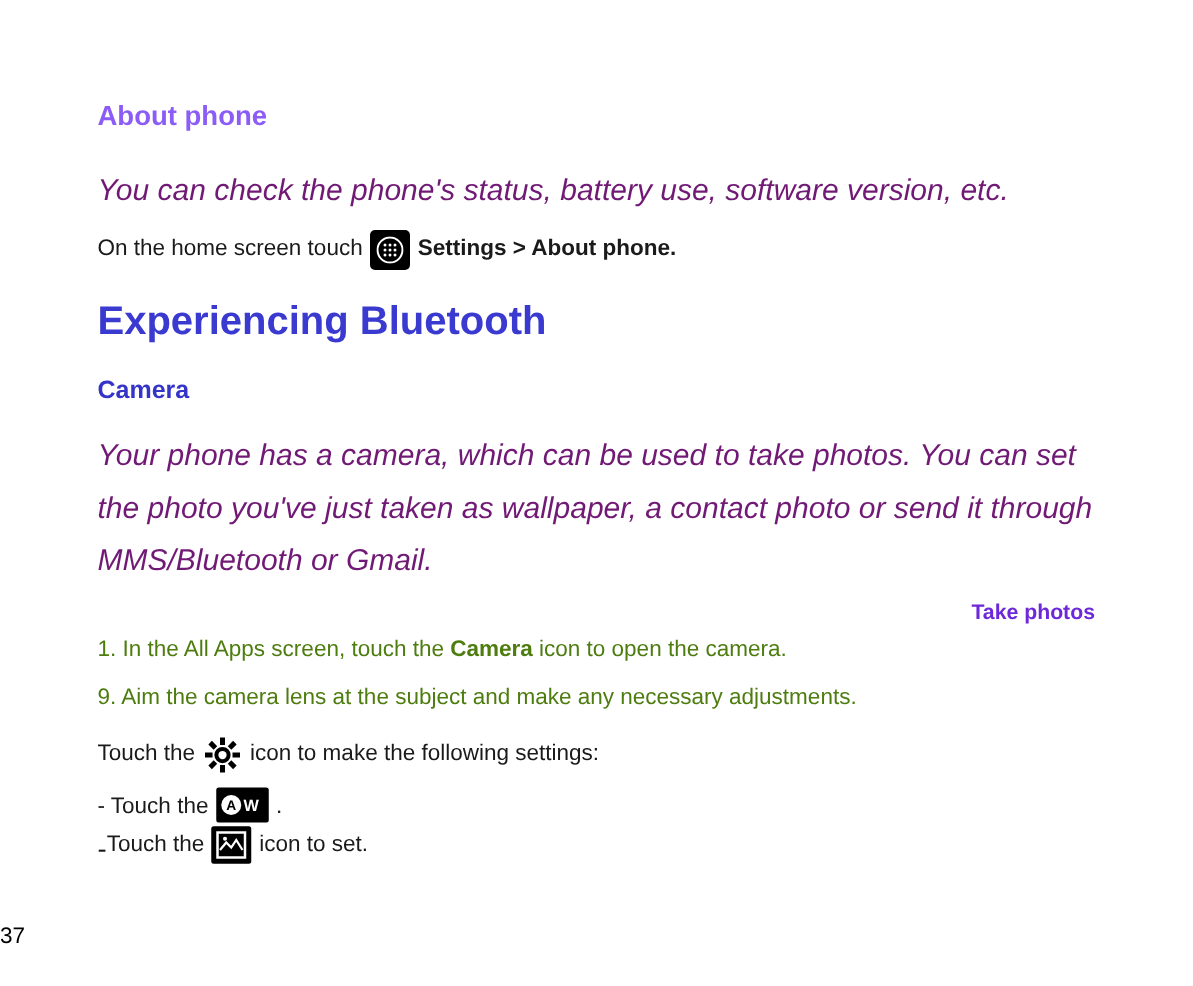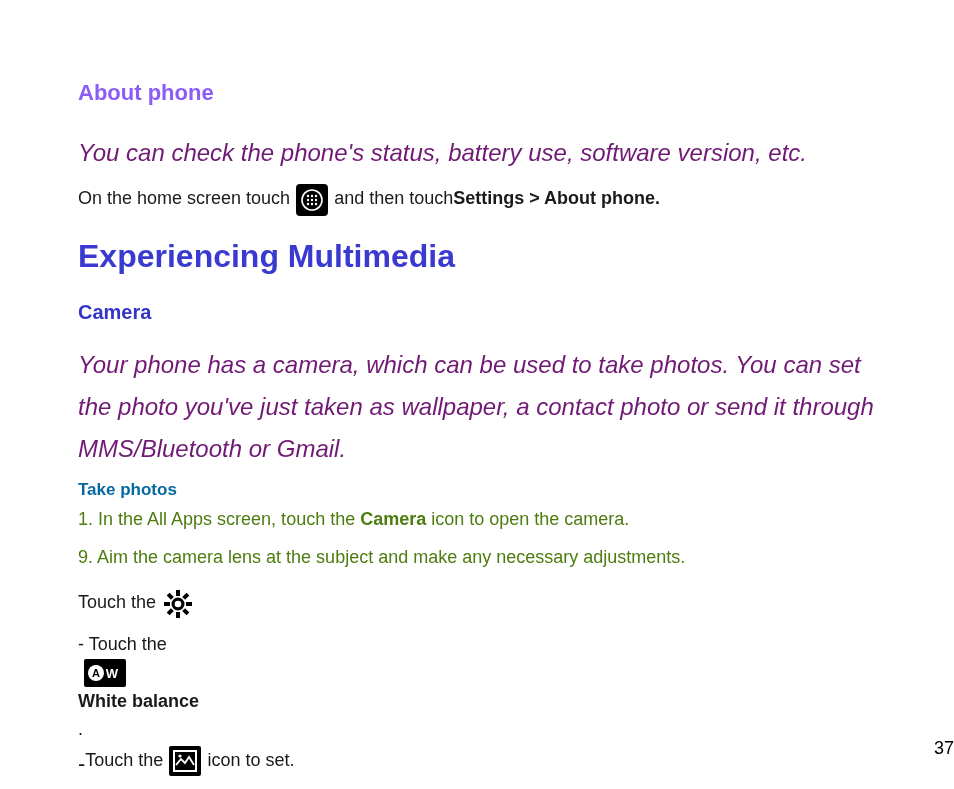--- a/index.html
+++ b/index.html
@@ -30,25 +30,26 @@
       margin-bottom: 26px;
     }
     .subsection-heading {
       color: #3434c8;
       font-size: 20px;
       font-weight: bold;
       margin-top: 8px;
       margin-bottom: 20px;
     }
     .mini-heading {
-      color: #0369a1;
+      color: #6d28d9;
       font-size: 17px;
       font-weight: bold;
       margin-top: 10px;
       margin-bottom: 6px;
+      text-align: right;
     }
     .body-text {
       font-size: 24px;
       color: #701a75;
       line-height: 1.75;
       margin-bottom: 10px;
       font-style: italic;
     }
     .inline-row {
       display: flex;
@@ -77,21 +78,21 @@
       flex-shrink: 0;
     }
     .icon-box svg {
       display: block;
     }
     .page-number {
       position: absolute;
       bottom: 30px;
       left: 0;
       width: 100%;
-      text-align: right;
+      text-align: left;
       font-size: 18px;
       color: #000;
     }
     .list-item {
       font-size: 18px;
       color: #4d7c0f;
       line-height: 1.55;
       margin-bottom: 10px;
     }
   </style>
@@ -111,25 +112,24 @@
       <circle cx="11" cy="7" r="1.2" fill="#ffffff"></circle>
       <circle cx="15" cy="7" r="1.2" fill="#ffffff"></circle>
       <circle cx="7" cy="11" r="1.2" fill="#ffffff"></circle>
       <circle cx="11" cy="11" r="1.2" fill="#ffffff"></circle>
       <circle cx="15" cy="11" r="1.2" fill="#ffffff"></circle>
       <circle cx="7" cy="15" r="1.2" fill="#ffffff"></circle>
       <circle cx="11" cy="15" r="1.2" fill="#ffffff"></circle>
       <circle cx="15" cy="15" r="1.2" fill="#ffffff"></circle>
     </svg>
   </span>
-  <span>and then touch </span>
   <span class="bold">Settings &gt; About phone.</span>
 </div>
 
-<h1 class="chapter-heading">Experiencing Multimedia</h1>
+<h1 class="chapter-heading">Experiencing Bluetooth</h1>
 
 <h2 class="subsection-heading">Camera</h2>
 
 <p class="body-text">Your phone has a camera, which can be used to take photos. You can set the photo you've just taken as wallpaper, a contact photo or send it through MMS/Bluetooth or Gmail.</p>
 
 <div class="mini-heading">Take photos</div>
 
 <p class="list-item">
   <span>1. In the All Apps screen, touch the </span><span class="bold">Camera</span><span> icon to open the camera.</span>
 </p>
@@ -147,32 +147,32 @@
         <rect x="1" y="13" width="6" height="4"></rect>
         <rect x="23" y="13" width="6" height="4"></rect>
         <rect x="13" y="1" width="4" height="6" transform="rotate(45 15 15)"></rect>
         <rect x="13" y="23" width="4" height="6" transform="rotate(45 15 15)"></rect>
         <rect x="1" y="13" width="6" height="4" transform="rotate(45 15 15)"></rect>
         <rect x="23" y="13" width="6" height="4" transform="rotate(45 15 15)"></rect>
       </g>
       <circle cx="15" cy="15" r="3.3" fill="#ffffff"></circle>
     </svg>
   </span>
+  <span>icon to make the following settings:</span>
 </div>
 
-<div class="inline-row" style="margin-top:6px; margin-bottom:2px;flex-direction:column;">
+<div class="inline-row" style="margin-top:6px; margin-bottom:2px;">
   <span>- Touch the</span>
   <span class="icon-box" style="width:42px; height:28px; border-radius:2px;">
     <svg width="38" height="22" viewBox="0 0 38 22">
       <circle cx="10" cy="11" r="8" fill="#ffffff"></circle>
       <text x="10" y="15" font-family="Arial" font-size="11" font-weight="bold" fill="#000000" text-anchor="middle">A</text>
       <text x="26" y="16" font-family="Arial" font-size="13" font-weight="bold" fill="#ffffff" text-anchor="middle">W</text>
     </svg>
   </span>
-  <span class="bold">White balance</span>
   <span>.</span>
 </div>
 
 <div class="inline-row" style="margin-top:0;">
   <span style="font-size:22px;">-</span>
   <span> Touch the</span>
   <span class="icon-box" style="width:32px; height:30px; border-radius:2px;">
     <svg width="26" height="24" viewBox="0 0 26 24">
       <rect x="2" y="2" width="22" height="20" fill="none" stroke="#ffffff" stroke-width="2"></rect>
       <polyline points="4,16 9,10 13,14 17,8 22,16" fill="none" stroke="#ffffff" stroke-width="1.8"></polyline>

